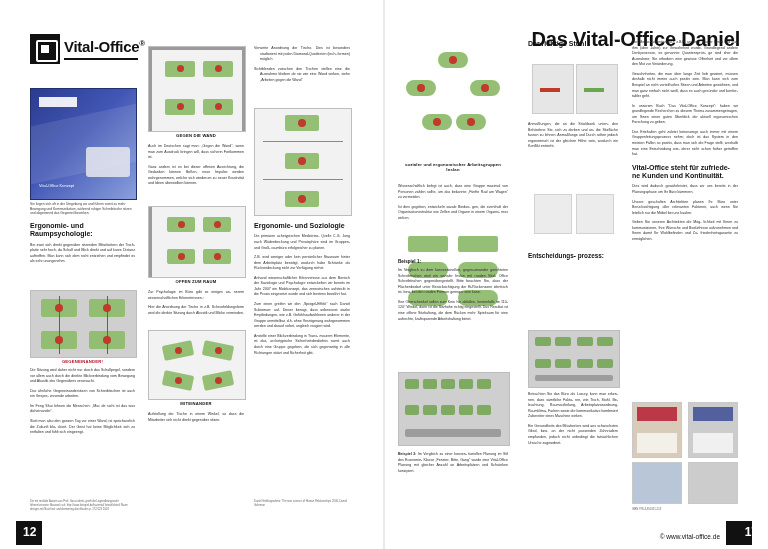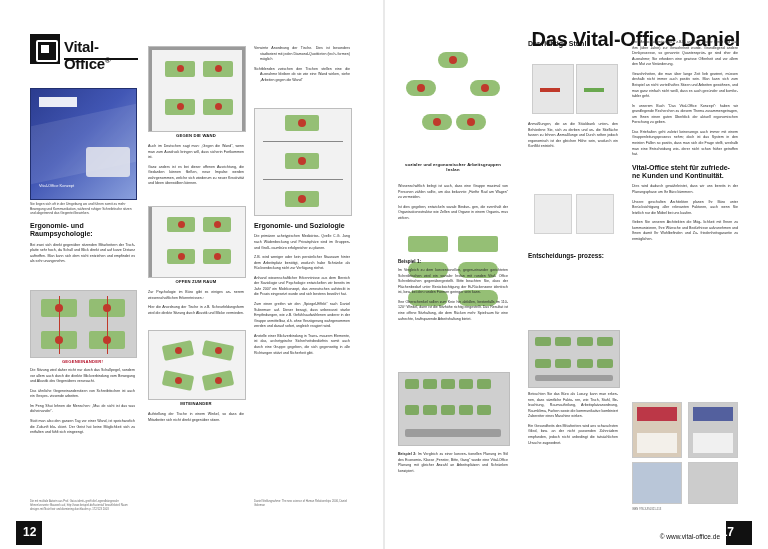--- a/index.html
+++ b/index.html
@@ -3,21 +3,21 @@
 <meta charset="utf-8">
 <style>
   html,body{margin:0;padding:0;}
   body{width:768px;height:549px;background:#ffffff;font-family:"Liberation Sans",sans-serif;overflow:hidden;}
   .page{position:relative;width:768px;height:549px;background:#ffffff;}
 
   
   .spine{position:absolute;left:383px;top:0;width:2px;height:549px;background:#e9e9e9;}
 
   
-  .logo-wrap{position:absolute;left:30px;top:34px;width:108px;height:36px;}
+  .logo-wrap{position:absolute;left:30px;top:34px;width:108px;height:36px;padding-left:32px;}
   .logo-sq{position:absolute;left:0;top:0;width:30px;height:30px;background:#111;}
   .logo-sq .inner{position:absolute;left:6px;top:6px;width:18px;height:18px;border:2px solid #fff;border-radius:2px;}
   .logo-sq .inner2{position:absolute;left:11px;top:11px;width:8px;height:8px;background:#fff;}
   .logo-text{position:absolute;left:34px;top:4px;font-size:15px;font-weight:bold;color:#111;letter-spacing:-0.3px;}
   .logo-reg{font-size:8px;vertical-align:super;}
   .logo-rule{position:absolute;left:34px;top:24px;width:74px;height:2px;background:#111;}
 
   .main-title{position:absolute;right:28px;top:28px;font-size:20px;font-weight:bold;color:#111;letter-spacing:-0.2px;}
 
   
@@ -305,17 +305,17 @@
   </div>
   <div class="photo ph-blue" style="left:632px;top:462px;width:48px;height:40px;"></div>
   <div class="photo ph-grey" style="left:688px;top:462px;width:48px;height:40px;"></div>
 
   <div class="fn" style="position:absolute;left:632px;top:508px;width:106px;">ISBN 978-3-950321-513</div>
 
   <div class="pnum-box" style="left:16px;"></div>
   <div class="pnum" style="left:23px;">12</div>
 
   <div class="pnum-box" style="right:16px;"></div>
-  <div class="pnum" style="right:34px;">17</div>
+  <div class="pnum" style="right:10px;">17</div>
 
   <div class="footer-url" style="right:48px;">© www.vital-office.de</div>
 
 </div>
 
 </body></html>

